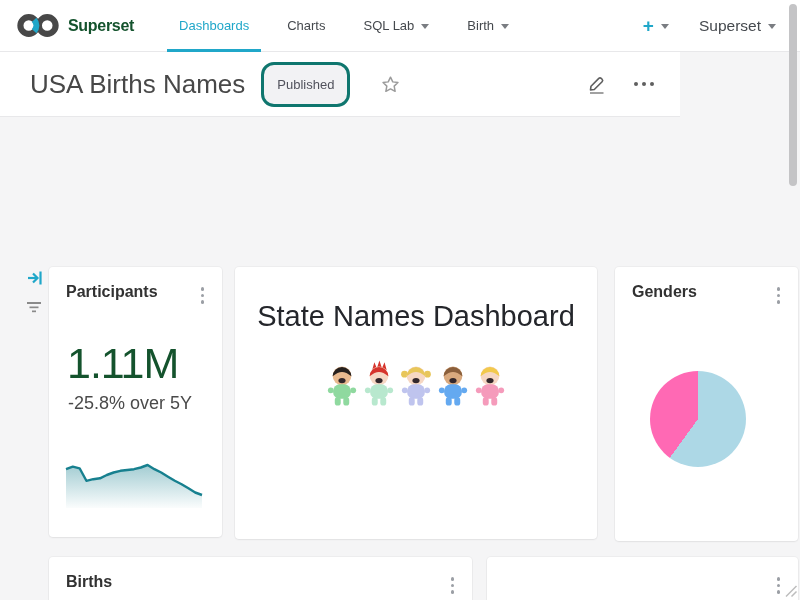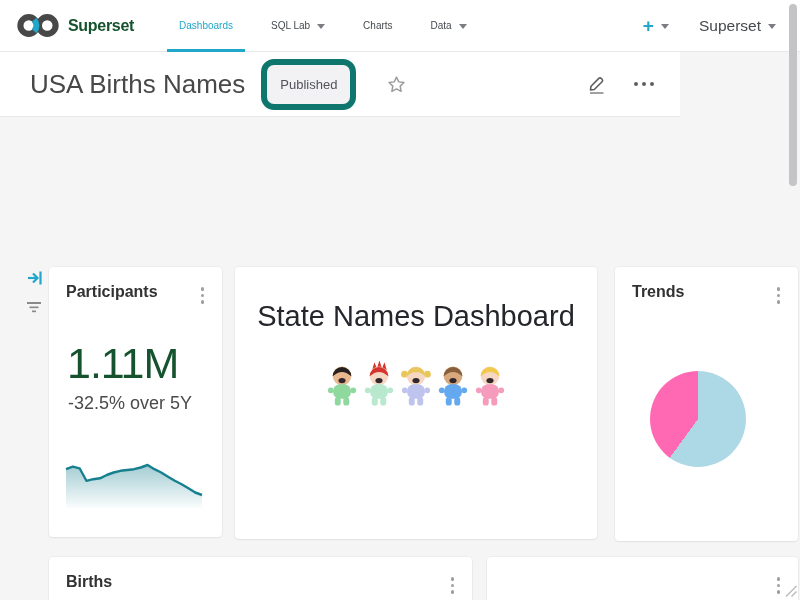--- a/index.html
+++ b/index.html
@@ -9,36 +9,36 @@
 
   
   .navbar { position:absolute; top:0; left:0; width:800px; height:52px; background:#fff;
             border-bottom:1px solid #E8E8EA; display:flex; justify-content:space-between;
             align-items:stretch; padding:0 24px 0 16px; z-index:3; }
   .nav-left { display:flex; align-items:stretch; }
   .brand { display:flex; align-items:center; gap:8px; margin-right:26px; cursor:pointer; }
   .brand-text { font-size:16px; font-weight:700; color:#14532d; letter-spacing:-0.3px; }
   .nav-items { display:flex; align-items:stretch; }
   .nav-item { position:relative; display:flex; align-items:center; padding:0 14px; margin:0 5px;
-              font-size:10px; color:#45494E; cursor:pointer; text-decoration:none; }
+              font-size:13px; color:#45494E; cursor:pointer; text-decoration:none; }
   .nav-item.active { color:#20A7C9; }
   .nav-item.active::after { content:""; position:absolute; left:2px; right:2px; bottom:-1px;
               height:3px; background:#20A7C9; }
   .nav-right { display:flex; align-items:center; gap:30px; }
   .plus-glyph { font-size:19px; font-weight:700; color:#20A7C9; }
   .menu-btn { display:flex; align-items:center; font-size:15.5px; color:#45494E; cursor:pointer; }
   .caret { display:inline-block; width:0; height:0; border:4px solid transparent;
            border-top:5px solid #7A7D82; margin-left:7px; position:relative; top:3px; }
 
   
   .titlebar { position:absolute; top:52px; left:0; width:680px; height:65px; background:#fff;
               border-bottom:1px solid #E8E8EA; display:flex; align-items:center;
               padding:0 26px 0 30px; z-index:2; }
   .dash-title { font-size:26px; font-weight:500; color:#484848; }
-  .badge { margin-left:16px; background:#F2F2F4; border:6px solid #0f766e; color:#51525C;
+  .badge { margin-left:16px; background:#F2F2F4; border:3px solid #0f766e; color:#51525C;
            font-size:13px; padding:12px 13px; border-radius:13px; cursor:pointer; }
   .star { margin-left:30px; cursor:pointer; display:flex; }
   .title-actions { margin-left:auto; display:flex; align-items:center; gap:26px; }
   .hdots { display:flex; gap:4px; cursor:pointer; padding:4px 0; }
   .hdots i { width:4px; height:4px; border-radius:50%; background:#5F5F5F; }
 
   
   .dash { position:absolute; top:117px; left:17px; width:800px; height:483px; background:#F5F5F6; }
   .rail-icon { position:absolute; cursor:pointer; display:flex; }
   .rail-expand { left:9px; top:152px; }
@@ -90,28 +90,28 @@
           </g>
           <path d="M20.6,9.6 A9.5,9.5 0 0 1 20.6,22.4" fill="none" stroke="#20A7C9" stroke-width="7"></path>
         </svg>
         <span class="brand-text">Superset</span>
       </a>
       <nav class="nav-items">
         <a class="nav-item active">
           <span>Dashboards</span>
         </a>
         <a class="nav-item">
+          <span>Charts</span>
+        </a>
+        <a class="nav-item">
           <span>SQL Lab</span>
           <i class="caret"></i>
         </a>
         <a class="nav-item">
-          <span>Charts</span>
-        </a>
-        <a class="nav-item">
-          <span>Data</span>
+          <span>Birth</span>
           <i class="caret"></i>
         </a>
       </nav>
     </div>
     <div class="nav-right">
       <a class="menu-btn">
         <span class="plus-glyph">+</span>
         <i class="caret"></i>
       </a>
       <a class="menu-btn">
@@ -162,21 +162,21 @@
     </span>
 
     <section class="card" id="card-participants">
       <h2 class="card-h">Participants</h2>
       <span class="kebab">
           <i></i>
           <i></i>
           <i></i>
         </span>
       <div class="big-number">1.11M</div>
-      <div class="big-sub">-32.5% over 5Y</div>
+      <div class="big-sub">-25.8% over 5Y</div>
       <div class="spark-wrap">
         <svg id="spark" width="142" height="48" viewBox="0 0 142 48">
             <defs>
               <linearGradient id="spgrad" x1="0" y1="0" x2="0" y2="1">
                 <stop offset="0%" stop-color="#17808F" stop-opacity="0.4"></stop>
                 <stop offset="100%" stop-color="#17808F" stop-opacity="0.02"></stop>
               </linearGradient>
             </defs>
             <path d="M2.0,9.2 L8.8,6.7 L15.6,8.3 L22.4,20.8 L29.2,19.2 L36.0,18.3 L42.8,15.0 L49.6,12.5 L56.4,10.8 L63.2,10.0 L70.0,9.2 L76.8,7.5 L83.6,5.0 L90.4,9.2 L97.2,12.5 L104.0,16.7 L110.8,20.8 L117.6,24.2 L124.4,28.3 L131.2,32.5 L138.0,35.0 L138,48 L2,48 Z" fill="url(#spgrad)" stroke="none"></path>
             <path d="M2.0,9.2 L8.8,6.7 L15.6,8.3 L22.4,20.8 L29.2,19.2 L36.0,18.3 L42.8,15.0 L49.6,12.5 L56.4,10.8 L63.2,10.0 L70.0,9.2 L76.8,7.5 L83.6,5.0 L90.4,9.2 L97.2,12.5 L104.0,16.7 L110.8,20.8 L117.6,24.2 L124.4,28.3 L131.2,32.5 L138.0,35.0" fill="none" stroke="#17808F" stroke-width="2.4" stroke-linejoin="round"></path>
@@ -242,21 +242,21 @@
       <circle cx="6.8" cy="35" r="3.4" fill="#F59BBB"></circle>
       <circle cx="33.2" cy="35" r="3.4" fill="#F59BBB"></circle>
       <rect x="9.5" y="28" width="21" height="17" rx="8" fill="#F59BBB"></rect>
       <rect x="11.5" y="43" width="7" height="10" rx="3.4" fill="#F59BBB"></rect>
       <rect x="21.5" y="43" width="7" height="10" rx="3.4" fill="#F59BBB"></rect>
     </svg>
         </div>
     </section>
 
     <section class="card" id="card-genders">
-      <h2 class="card-h">Trends</h2>
+      <h2 class="card-h">Genders</h2>
       <span class="kebab">
           <i></i>
           <i></i>
           <i></i>
         </span>
       <div class="pie" style="background: conic-gradient(rgb(173, 216, 230) 0deg, rgb(173, 216, 230) 216deg, rgb(255, 105, 180) 216deg, rgb(255, 105, 180) 360deg);"></div>
     </section>
 
     <section class="card" id="card-trends">
       <h2 class="card-h">Births</h2>

